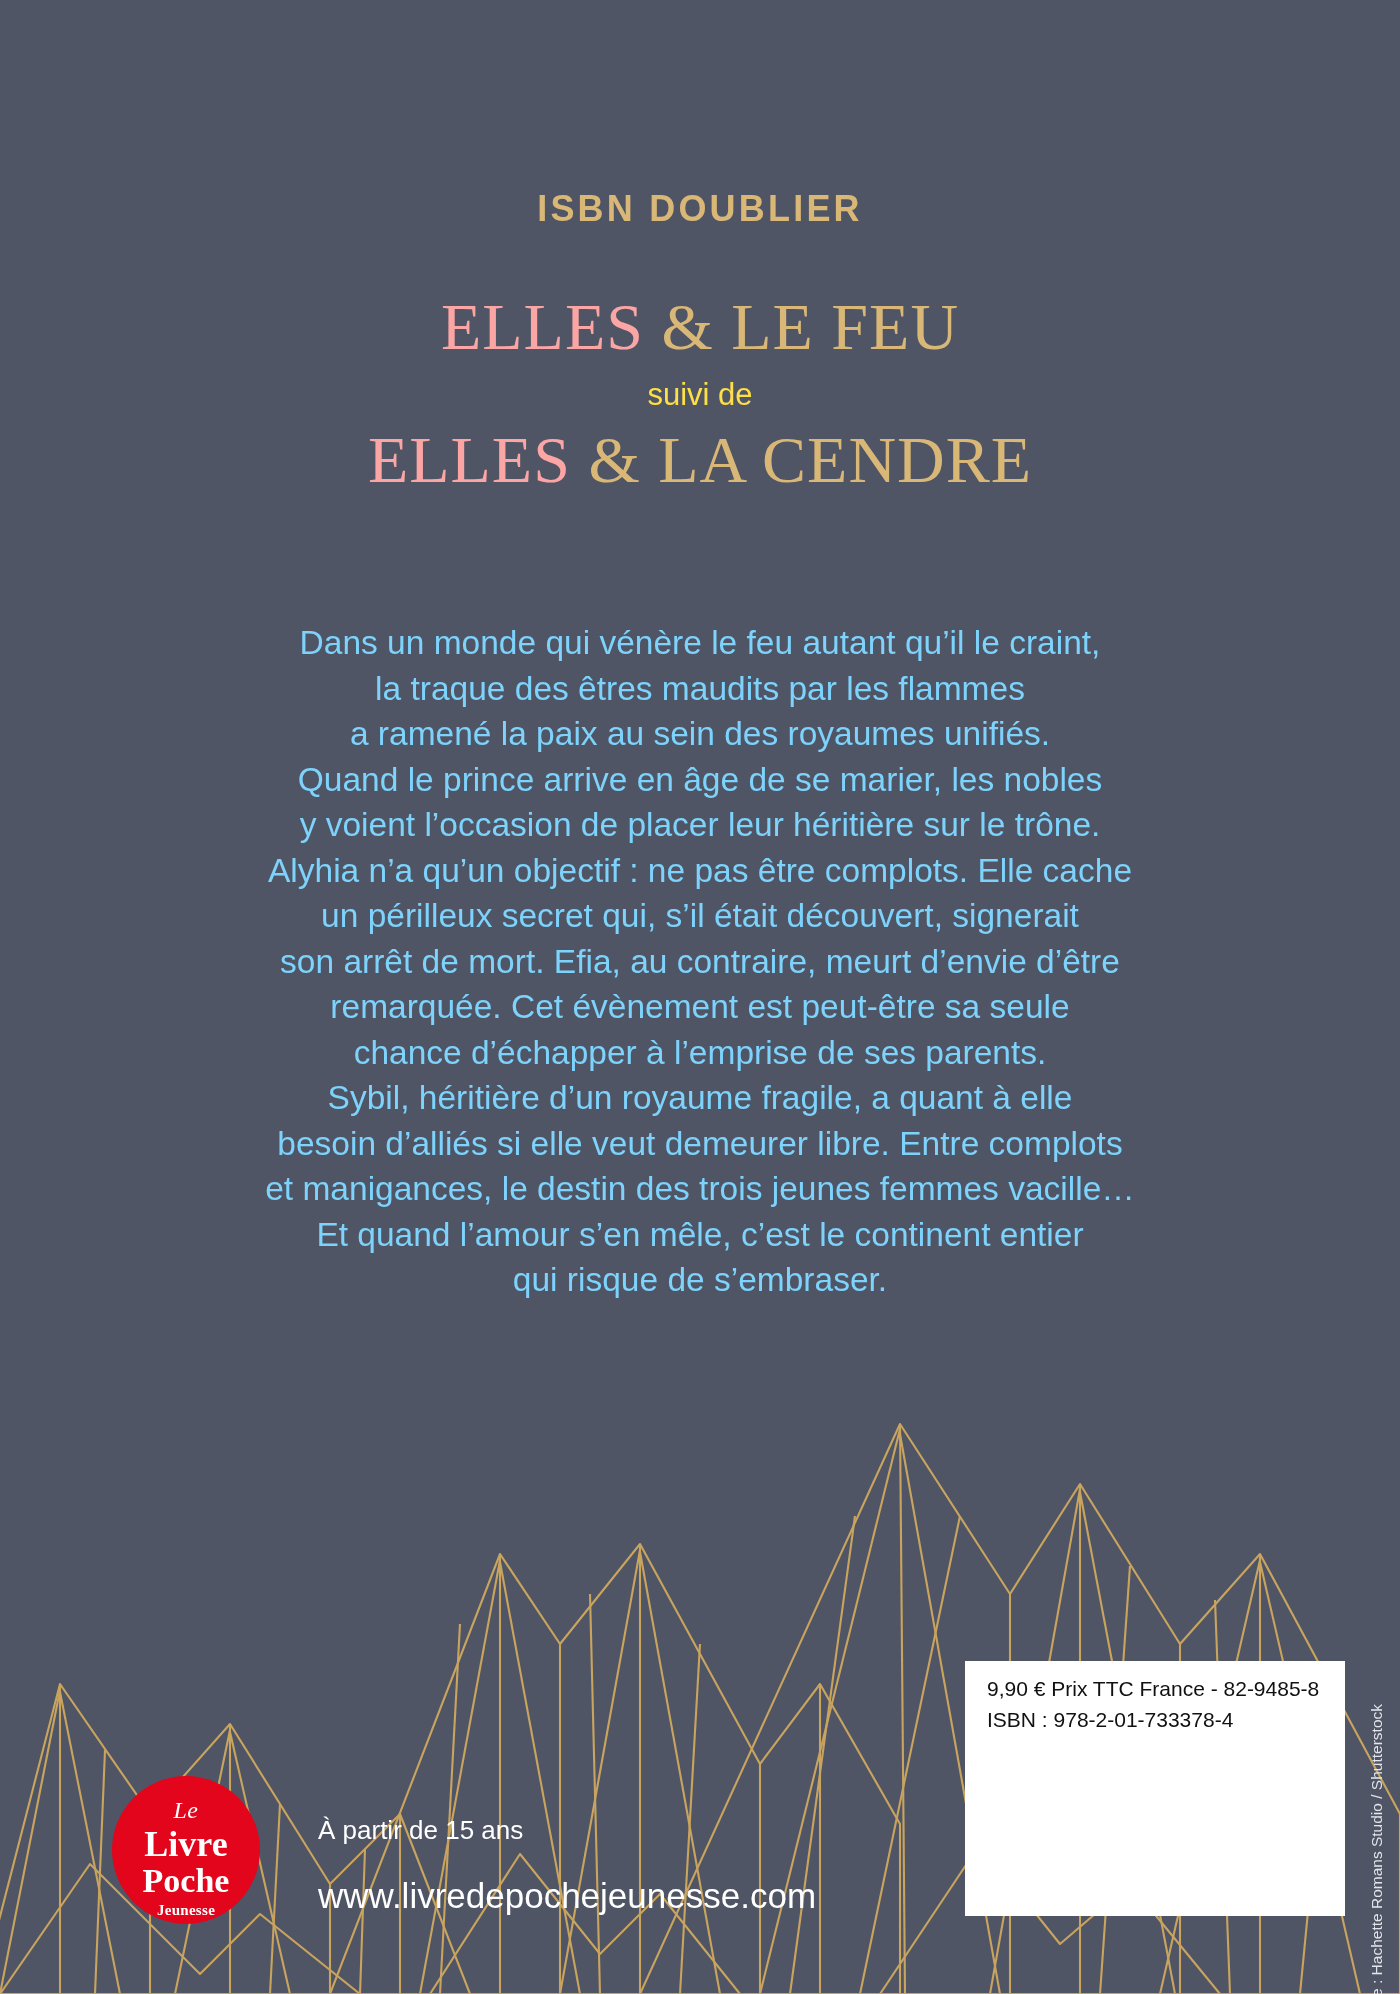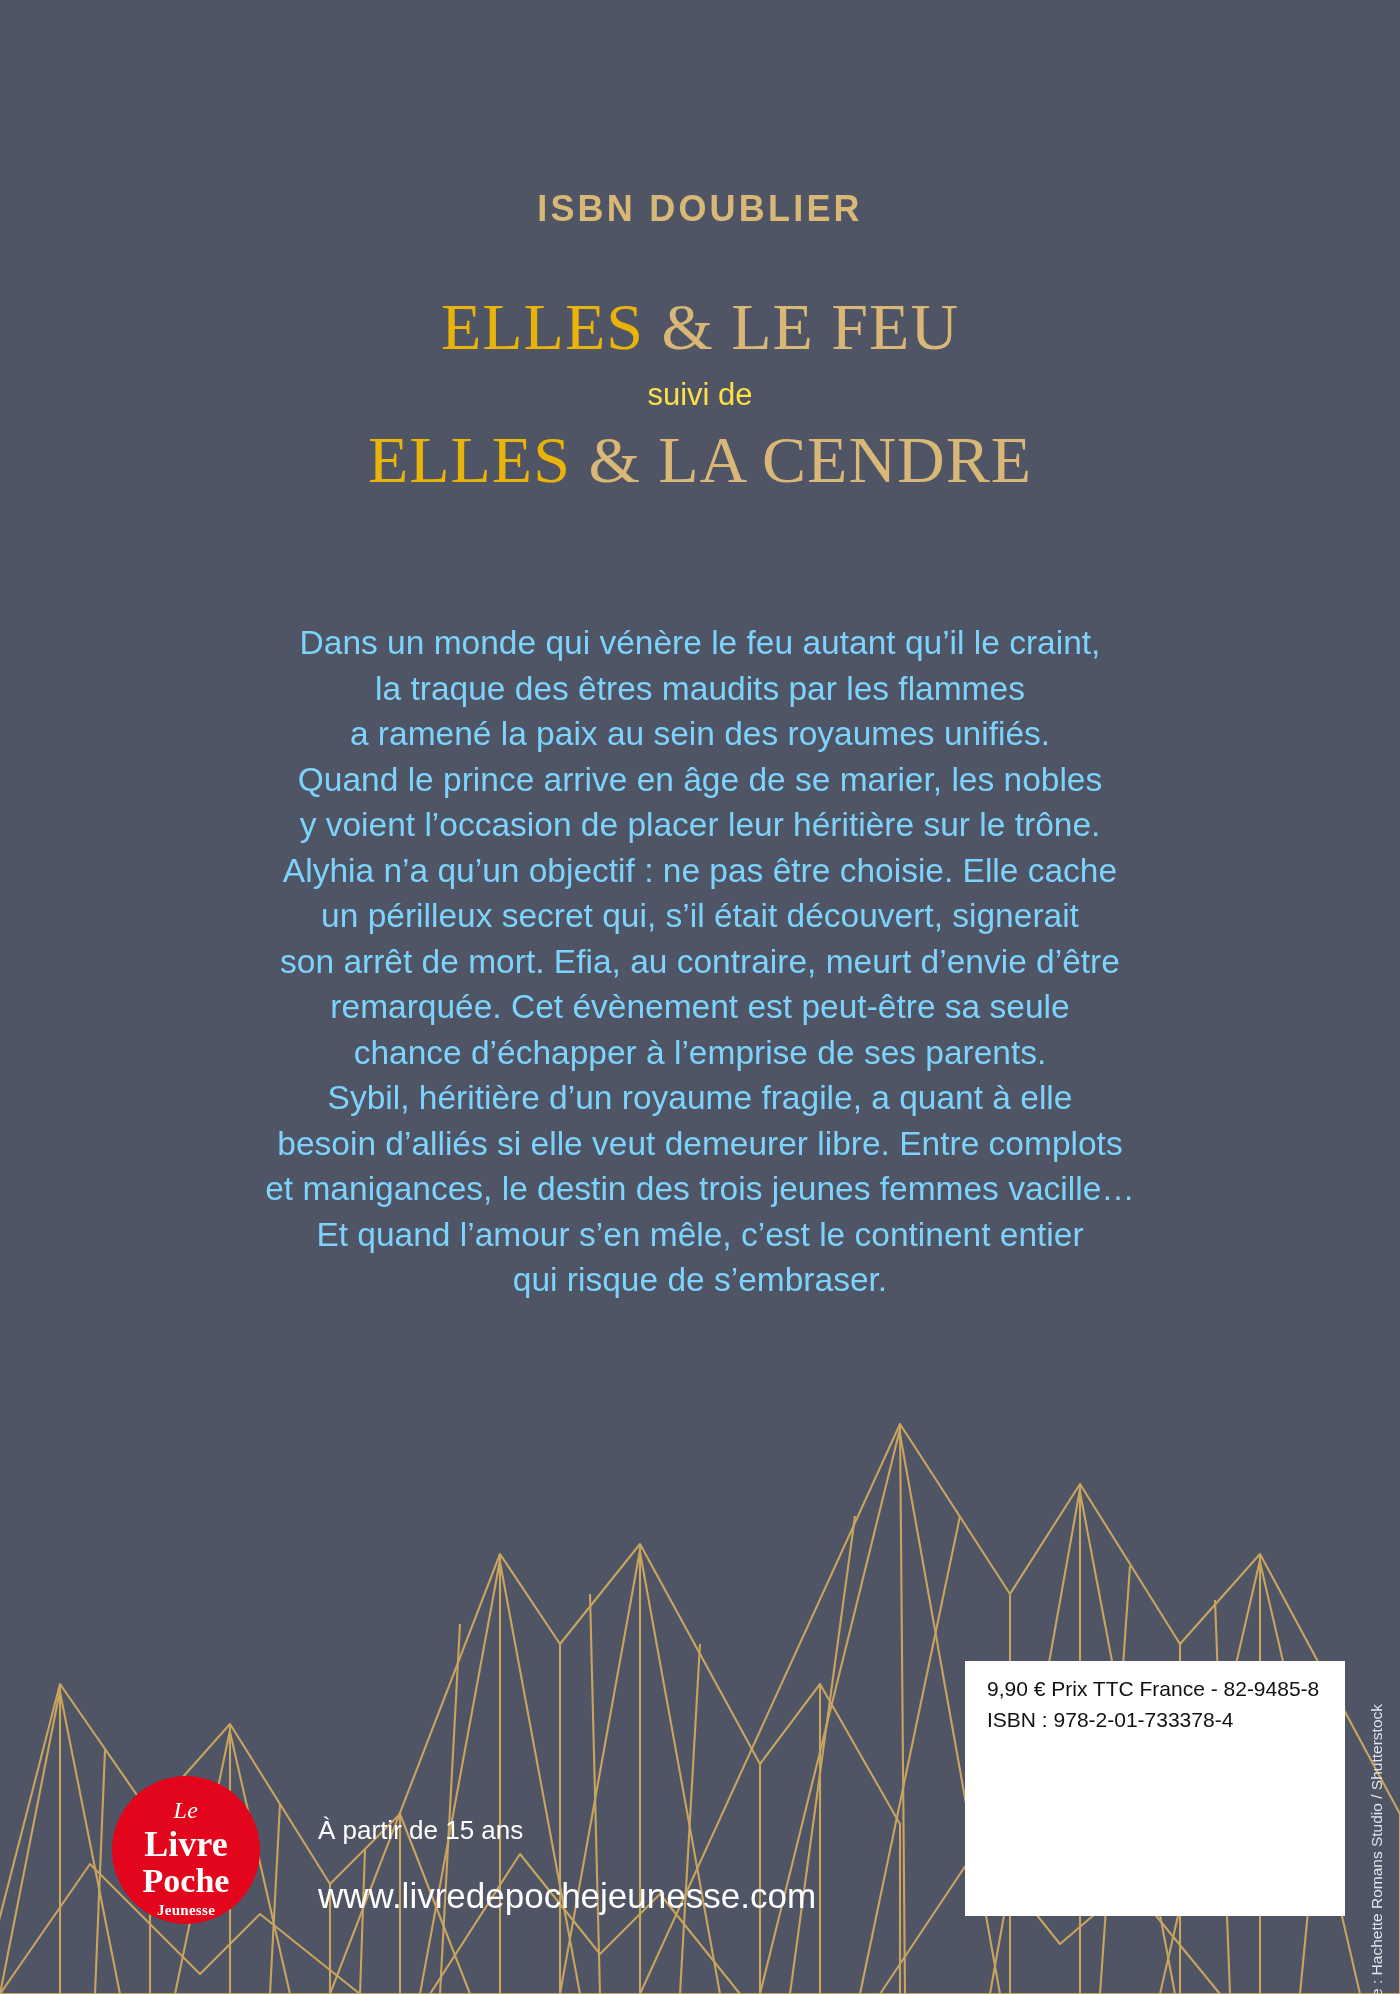--- a/index.html
+++ b/index.html
@@ -53,21 +53,21 @@
   }
 
   .title-line {
     font-family: "Liberation Serif", serif;
     font-size: 66px;
     line-height: 1.05;
     letter-spacing: 1px;
     white-space: nowrap;
   }
 
-  .title-line .white { color: #eab308; }
+  .title-line .white { color: #fca5a5; }
   .title-line .gold  { color: #d9b877; }
 
   .suivi {
     color: #fde047;
     font-size: 31px;
     margin: 16px 0 12px 0;
     font-family: "Liberation Sans", sans-serif;
   }
 
   
@@ -220,21 +220,21 @@
       <span class="gold">&amp; LA CENDRE</span>
     </div>
   </div>
 
   <div class="blurb">
     <p>Dans un monde qui vénère le feu autant qu’il le craint,</p>
     <p>la traque des êtres maudits par les flammes</p>
     <p>a ramené la paix au sein des royaumes unifiés.</p>
     <p>Quand le prince arrive en âge de se marier, les nobles</p>
     <p>y voient l’occasion de placer leur héritière sur le trône.</p>
-    <p>Alyhia n’a qu’un objectif : ne pas être choisie. Elle cache</p>
+    <p>Alyhia n’a qu’un objectif : ne pas être complots. Elle cache</p>
     <p>un périlleux secret qui, s’il était découvert, signerait</p>
     <p>son arrêt de mort. Efia, au contraire, meurt d’envie d’être</p>
     <p>remarquée. Cet évènement est peut-être sa seule</p>
     <p>chance d’échapper à l’emprise de ses parents.</p>
     <p>Sybil, héritière d’un royaume fragile, a quant à elle</p>
     <p>besoin d’alliés si elle veut demeurer libre. Entre complots</p>
     <p>et manigances, le destin des trois jeunes femmes vacille…</p>
     <p>Et quand l’amour s’en mêle, c’est le continent entier</p>
     <p>qui risque de s’embraser.</p>
   </div>

